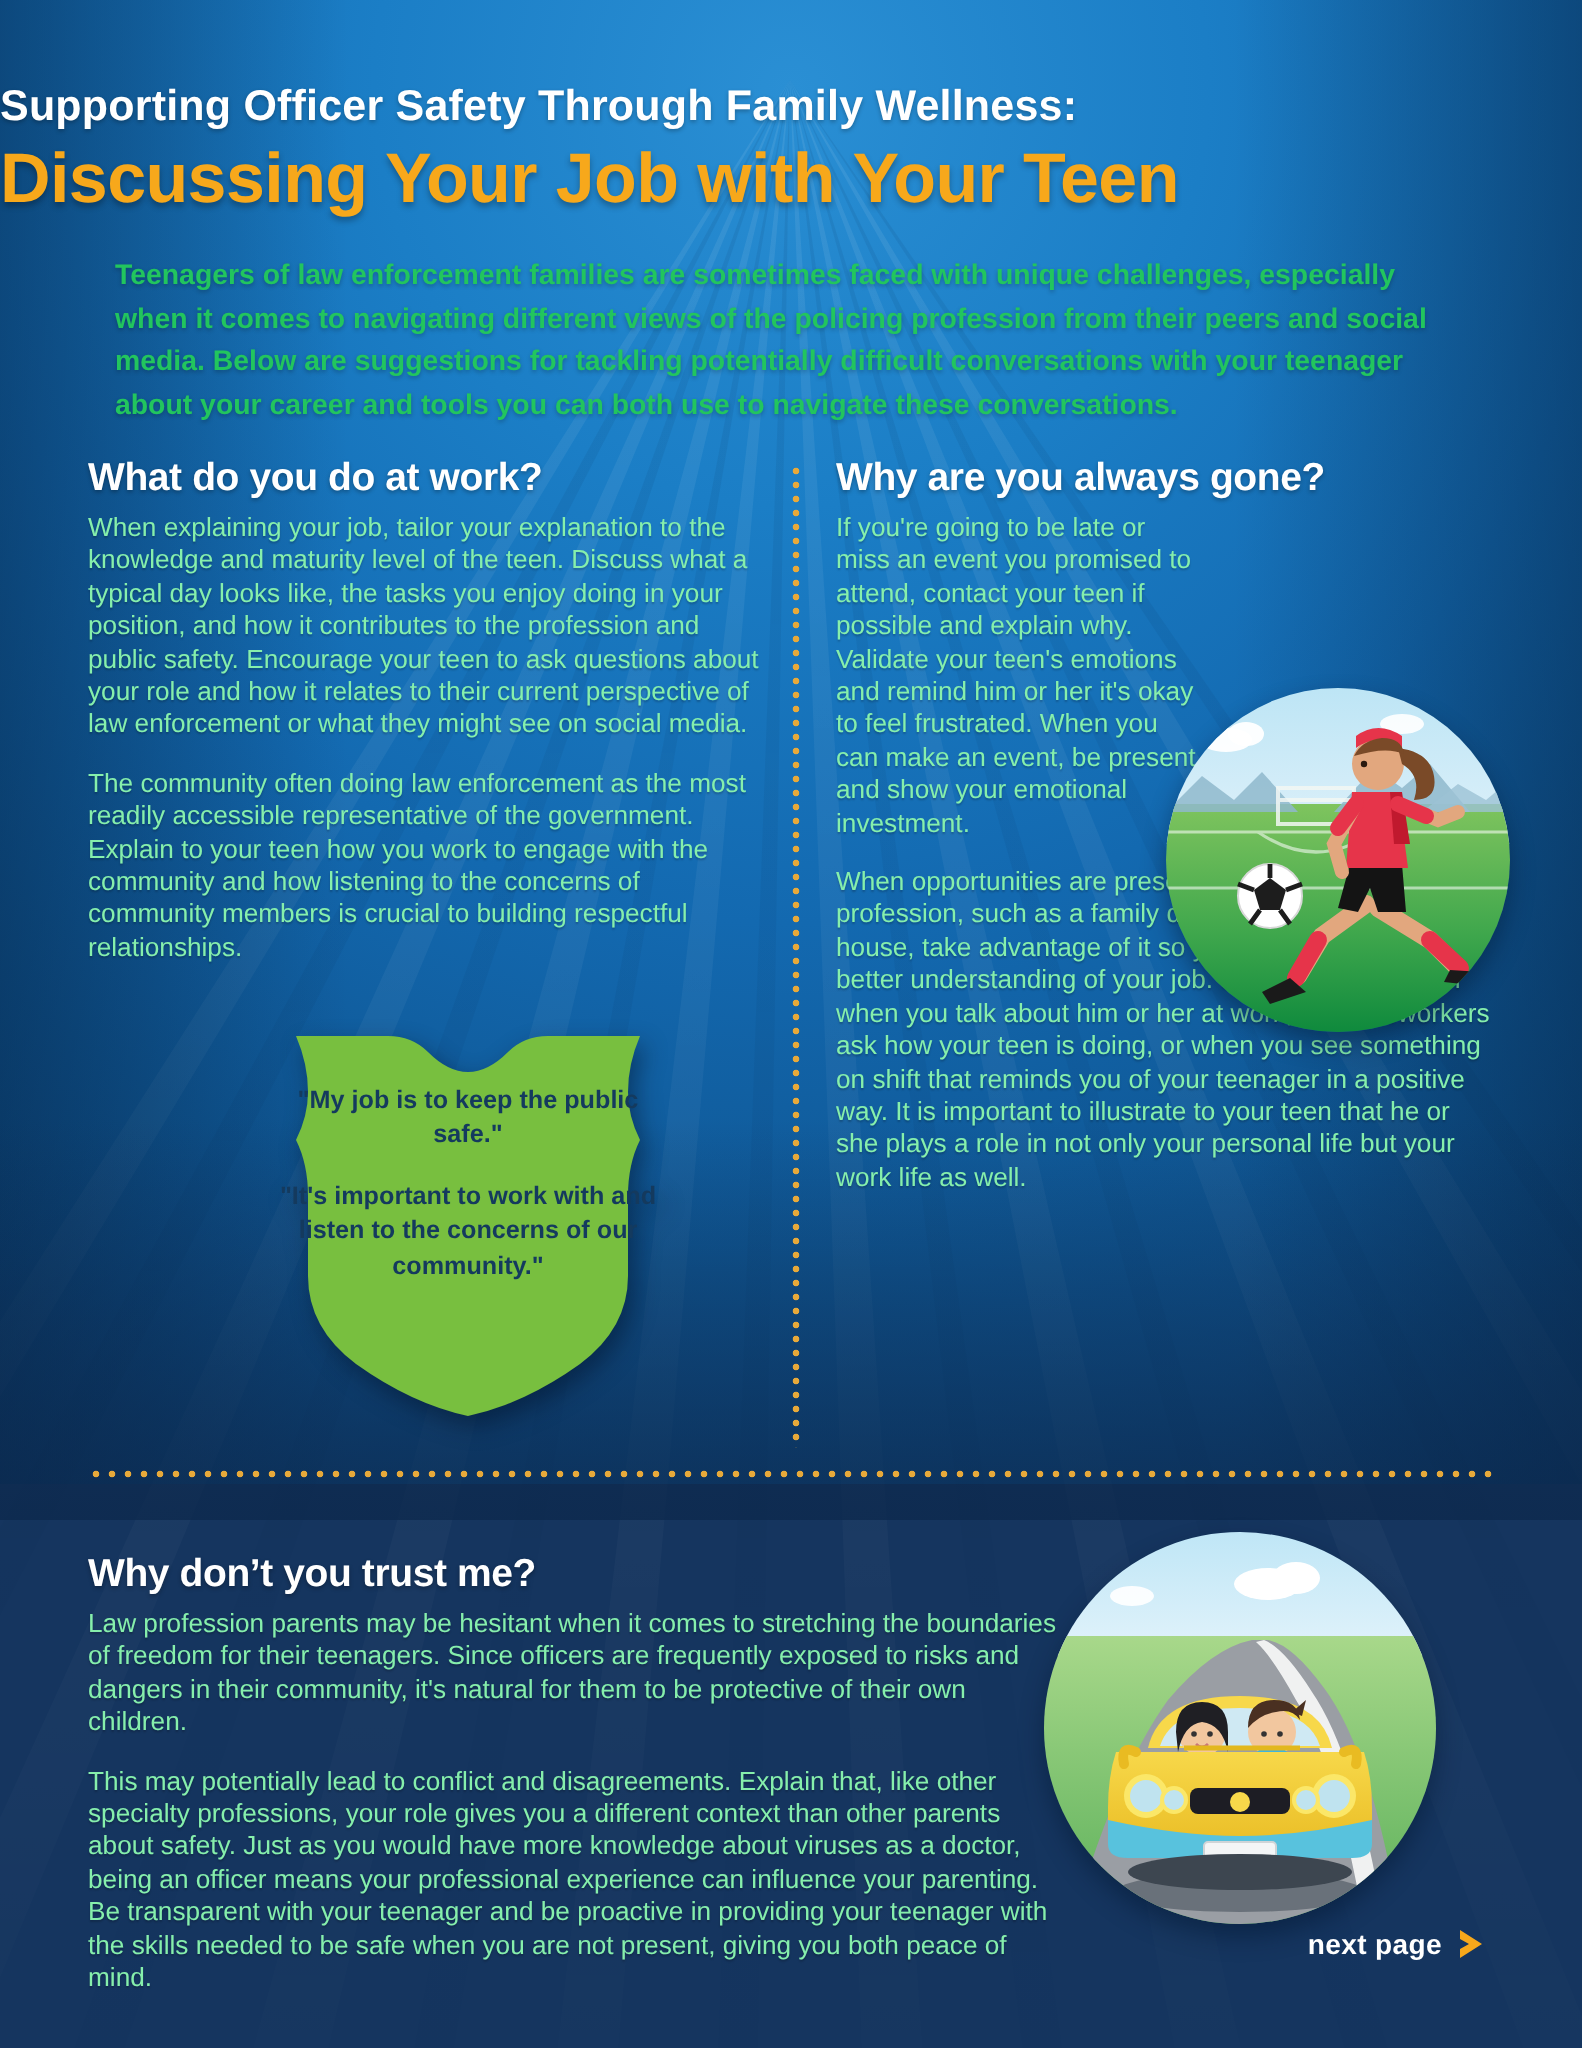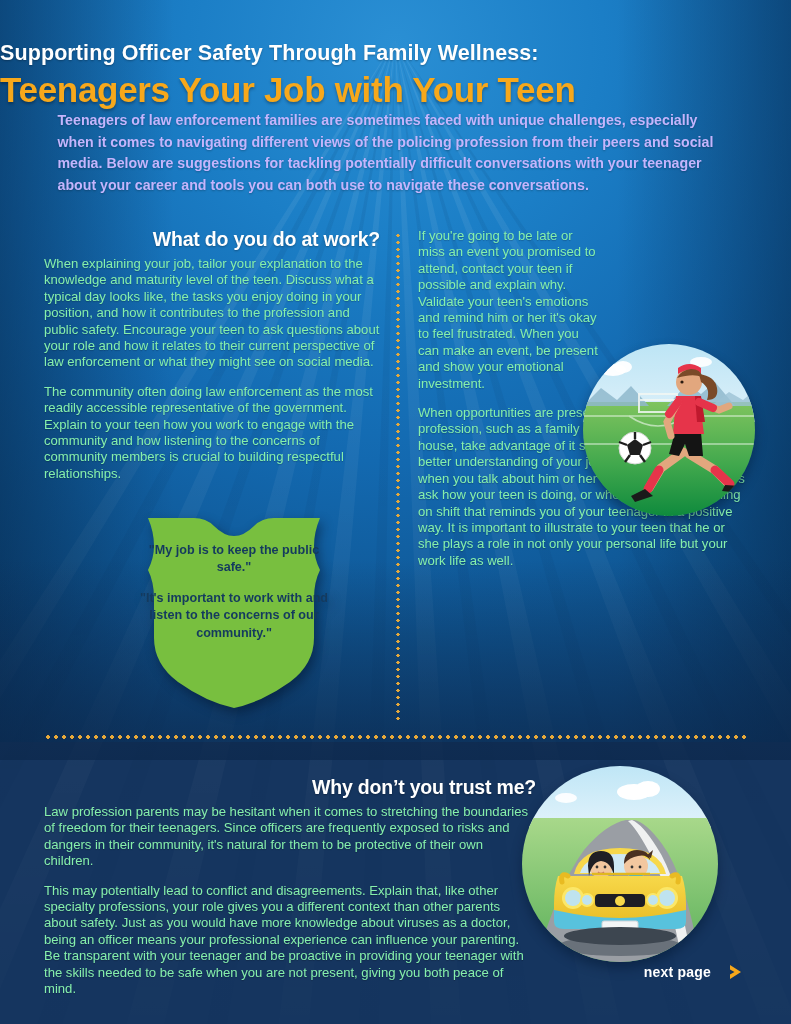--- a/index.html
+++ b/index.html
@@ -54,33 +54,33 @@
     margin-top:41px;
     color:#ffffff; font-size:21.5px; font-weight:bold; letter-spacing:.1px;
     text-shadow:0 1px 2px rgba(0,0,0,.28);
   }
   .title-main{
     margin-top:4px;
     color:#f7a81b; font-size:35px; font-weight:bold; letter-spacing:-.3px;
     text-shadow:0 2px 3px rgba(0,0,0,.30);
   }
   .intro{
-    margin:0 auto 0; width:676px;
-    color:#c4b5fd; font-size:14.2px; font-weight:bold; line-height:21.5px;
+    margin:18px auto 0; width:676px;
+    color:#22c55e; font-size:14.2px; font-weight:bold; line-height:21.5px;
     text-shadow:0 1px 2px rgba(0,0,0,.25);
   }
 
   
   .col{ position:absolute; z-index:5; }
   .col-left{ left:44px;  top:228px; width:336px; }
   .col-right{ left:418px; top:228px; width:330px; }
 
   h2.sec{
     color:#ffffff; font-size:19.5px; font-weight:bold; letter-spacing:-.2px;
-    margin-bottom:5px; text-shadow:0 1px 2px rgba(0,0,0,.3);text-align:right;
+    margin-bottom:5px; text-shadow:0 1px 2px rgba(0,0,0,.3);
   }
   p.body{
     color:#86efac; font-size:13.1px; line-height:16.4px; margin-bottom:13px;
     text-shadow:0 1px 1px rgba(0,0,0,.22);
   }
   p.body:last-child{ margin-bottom:0; }
   p.narrow{ width:180px; }
 
   
   .v-divider{
@@ -111,21 +111,21 @@
   .circle{
     position:absolute; border-radius:50%; overflow:hidden; z-index:6;
     box-shadow:0 6px 12px rgba(3,20,45,.45);
   }
   #soccer-circle{ left:583px; top:344px; width:172px; height:172px; }
   #car-circle{ left:522px; top:766px; width:196px; height:196px; }
 
   
   .next-page{
     position:absolute; right:45px; top:962px; z-index:7;
-    display:flex; align-items:center; gap:15px;
+    display:flex; align-items:center; gap:5px;
   }
   .next-page .lbl{ color:#ffffff; font-size:14px; font-weight:bold; letter-spacing:.2px; }
   .next-page .chev{ display:block; }
 </style>
 </head>
 <body>
 
 <div id="page">
 
   <div class="band-top"></div>
@@ -166,21 +166,21 @@
         </g>
       </g>
     </svg>
   </div>
 
   <div class="vignette"></div>
   <div class="vignette2"></div>
 
   <div class="header">
     <div class="title-sub">Supporting Officer Safety Through Family Wellness:</div>
-    <div class="title-main">Teenagers Your Job with Your Teen</div>
+    <div class="title-main">Discussing Your Job with Your Teen</div>
     <div class="intro">Teenagers of law enforcement families are sometimes faced with unique challenges, especially when it comes to navigating different views of the policing profession from their peers and social media. Below are suggestions for tackling potentially difficult conversations with your teenager about your career and tools you can both use to navigate these conversations.</div>
   </div>
 
   <div class="v-divider"></div>
   <div class="h-divider"></div>
 
   <div class="col col-left">
     <h2 class="sec">What do you do at work?</h2>
     <p class="body">When explaining your job, tailor your explanation to the knowledge and maturity level of the teen. Discuss what a typical day looks like, the tasks you enjoy doing in your position, and how it contributes to the profession and public safety. Encourage your teen to ask questions about your role and how it relates to their current perspective of law enforcement or what they might see on social media.</p>
     <p class="body">The community often doing law enforcement as the most readily accessible representative of the government. Explain to your teen how you work to engage with the community and how listening to the concerns of community members is crucial to building respectful relationships.</p>
@@ -209,20 +209,21 @@
                Q20 20 14 6 Z" fill="#78bf3f"></path>
     </svg>
     <div class="shield-text">
       <span>"My job is to keep the public safe."</span>
       <span class="gap"></span>
       <span>"It's important to work with and listen to the concerns of our community."</span>
     </div>
   </div>
 
   <div class="col col-right">
+    <h2 class="sec">Why are you always gone?</h2>
     <p class="body narrow">If you're going to be late or miss an event you promised to attend, contact your teen if possible and explain why. Validate your teen's emotions and remind him or her it's okay to feel frustrated. When you can make an event, be present and show your emotional investment.</p>
     <p class="body">When opportunities are present to share your profession, such as a family day or a department open house, take advantage of it so your teen can develop a better understanding of your job. Share with your teen when you talk about him or her at work, when coworkers ask how your teen is doing, or when you see something on shift that reminds you of your teenager in a positive way. It is important to illustrate to your teen that he or she plays a role in not only your personal life but your work life as well.</p>
   </div>
 
   <div class="circle" id="soccer-circle">
     <svg width="172" height="172" viewBox="0 0 172 172">
       <defs>
         <linearGradient id="sky" x1="0" y1="0" x2="0" y2="1">
           <stop offset="0%" stop-color="#bde5f5"></stop>
             <stop offset="100%" stop-color="#dff1fa"></stop>

